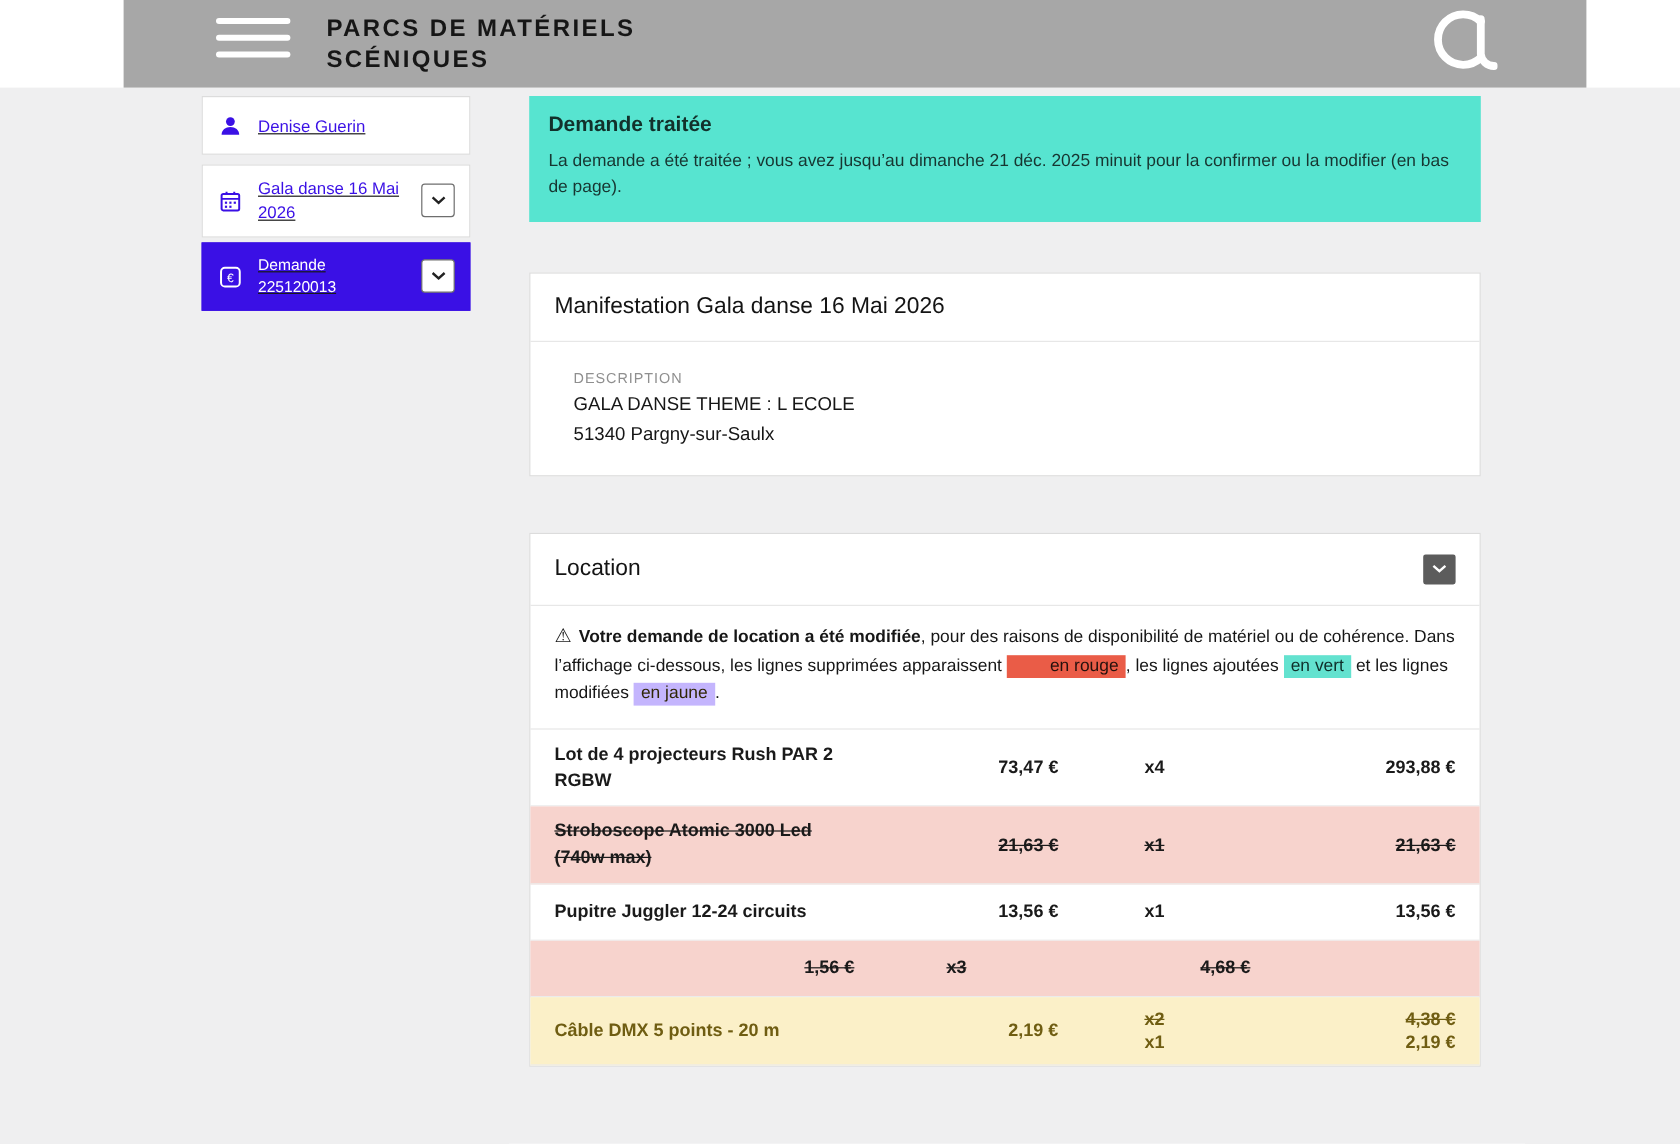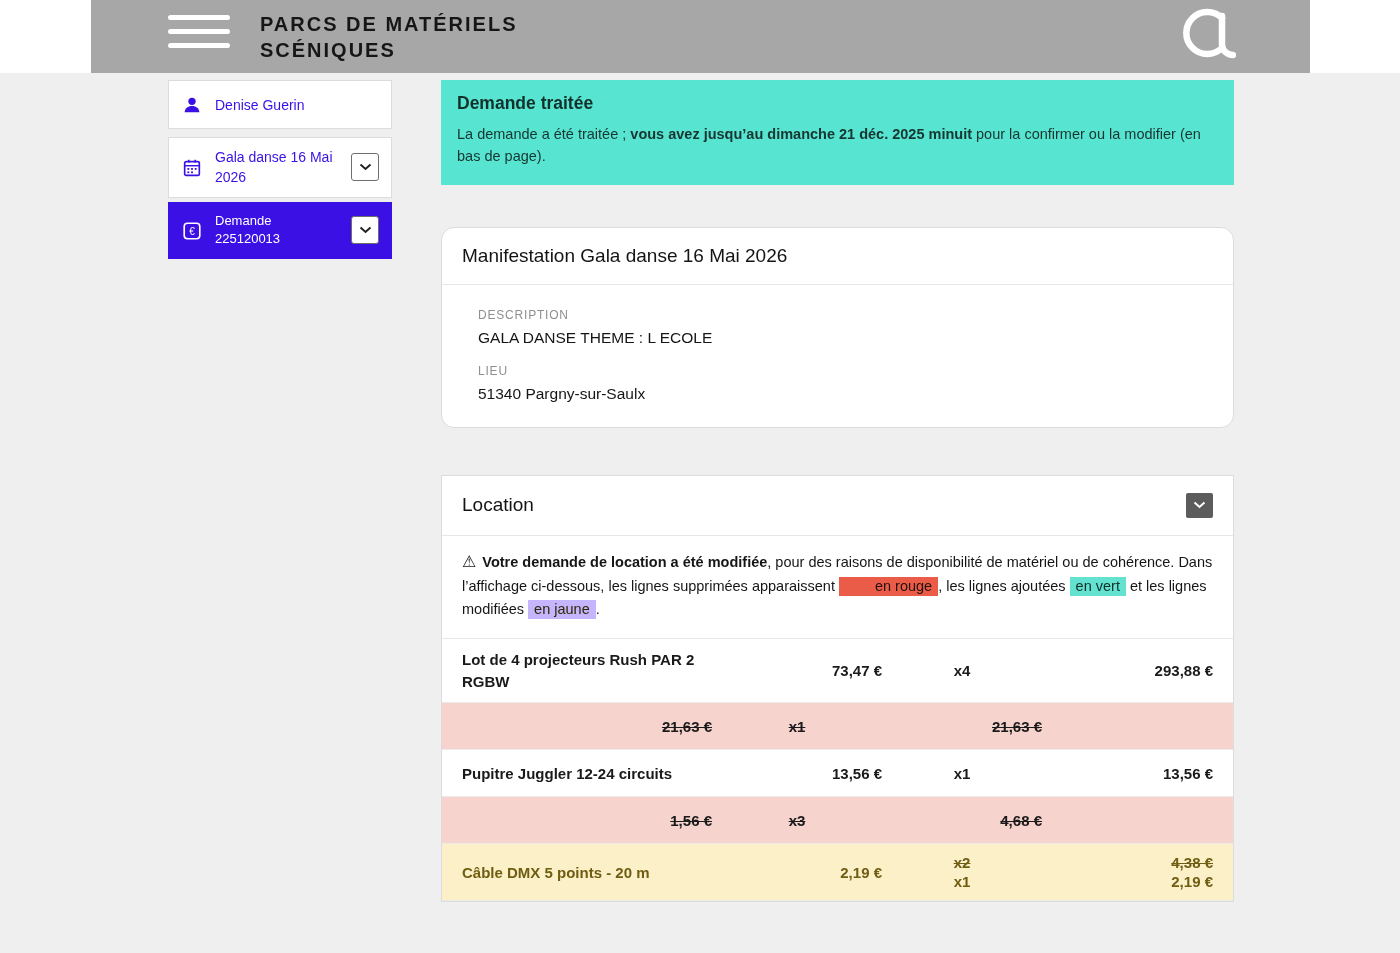--- a/index.html
+++ b/index.html
@@ -7,28 +7,28 @@
   body {
     position:relative;
     background:#ffffff;
     font-family:"Liberation Sans", sans-serif;
     color:#1a1a1a;
     overflow:hidden;
   }
   .page-bg { position:absolute; left:0; top:73px; width:1400px; height:880px; background:#efeff0; }
 
   
-  .topbar { position:absolute; left:91px; top:0; width:1219px; height:73px; background:#a7a7a7; }
+  .topbar { position:absolute; left:103px; top:0; width:1219px; height:73px; background:#a7a7a7; }
   .hamburger { position:absolute; left:77px; top:15px; width:62px; display:flex; flex-direction:column; gap:9px; cursor:pointer; }
   .hamburger span { display:block; height:5px; background:#ffffff; border-radius:3px; }
   .brand { position:absolute; left:169px; top:11px; font-size:20px; font-weight:bold; letter-spacing:2px; color:#161616; line-height:1.3; }
   .logo { position:absolute; right:74px; top:7px; width:60px; height:60px; }
 
   
-  .sidebar { position:absolute; left:168px; top:80px; width:224px; }
+  .sidebar { position:absolute; left:168px; top:80px; width:224px;text-decoration:underline; }
   .side-card { background:#ffffff; border:1px solid #dcdcdc; }
   .side-item { display:flex; align-items:flex-start; gap:12px; padding:12px 12px; cursor:pointer; }
   .side-item + .side-item { border-top:1px solid #e4e4e4; }
   .icon-badge { flex:none; width:22px; height:22px; color:#3a10e5; margin-top:1px; }
   .side-label { font-size:14px; color:#3a10e5; font-weight:500; line-height:1.45; padding-top:2px; }
   .side-gap-lg { height:8px; }
   .side-gap-sm { height:4px; }
   .side-row { display:flex; align-items:center; gap:12px; padding:9px 12px; background:#ffffff; border:1px solid #dcdcdc; }
   .side-row .side-label { flex:1; padding-top:0; }
   .select-box { flex:none; width:28px; height:28px; background:#ffffff; border:1px solid #6e6e6e; border-radius:3px;
@@ -36,24 +36,24 @@
   .side-row.selected { background:#3a10e5; border-color:#3a10e5; }
   .side-row.selected .side-label { color:#ffffff; font-size:13px; }
   .side-row.selected .icon-badge { color:#ffffff; }
 
   
   .main { position:absolute; left:441px; top:80px; width:793px; }
 
   .banner { background:#57e4d0; padding:13px 16px 17px; }
   .banner h2 { font-size:17.5px; font-weight:bold; color:#12312b; margin-bottom:9px; }
   .banner p { font-size:14.5px; line-height:1.55; color:#173631; }
-  .banner b { font-weight:bold;margin-top:40px; }
+  .banner b { font-weight:normal;margin-top:40px; }
 
   .card { background:#ffffff; border:1px solid #dcdcdc; }
-  .card.manifestation { margin-top:42px;border-radius:13px; }
+  .card.manifestation { margin-top:42px; }
   .card.location { margin-top:47px; }
 
   .card-title-row { display:flex; align-items:center; justify-content:space-between; padding:17px 20px; border-bottom:1px solid #e7e7e7; }
   .card-title { font-size:19px; font-weight:500; color:#141414; }
   .chev-btn-dark { width:27px; height:25px; background:#5c5c5c; border:none; border-radius:2px; color:#fff;
     display:flex; align-items:center; justify-content:center; cursor:pointer; }
 
   .manif-body { padding:6px 36px 24px; }
   .field-label { margin-top:17px; font-size:12px; letter-spacing:0.8px; color:#8f8f8f; font-weight:500; }
   .field-value { margin-top:7px; font-size:15.5px; color:#161616; }
@@ -166,21 +166,20 @@
     <p><span>La demande a été traitée ; </span><b>vous avez jusqu’au dimanche 21 déc. 2025 minuit</b><span> pour la confirmer ou la modifier (en bas de page).</span></p>
   </section>
 
   <section class="card manifestation">
     <div class="card-title-row">
       <span class="card-title">Manifestation Gala danse 16 Mai 2026</span>
     </div>
     <div class="manif-body">
       <div class="field-label">DESCRIPTION</div>
       <div class="field-value">GALA DANSE THEME : L ECOLE</div>
-      <div class="field-label">LIEU</div>
       <div class="field-value">51340 Pargny-sur-Saulx</div>
     </div>
   </section>
 
   <section class="card location">
     <div class="card-title-row">
       <span class="card-title">Location</span>
       <button class="chev-btn-dark">
         <svg width="13" height="8" viewBox="0 0 13 8" fill="none" stroke="currentColor" stroke-width="2">
           <path d="M1.5 1.5 L6.5 6 L11.5 1.5"></path>
@@ -194,20 +193,21 @@
     </div>
 
     <div class="trow">
       <span class="name">Lot de 4 projecteurs Rush PAR 2 RGBW</span>
       <span class="unit">73,47 €</span>
       <span class="qty">x4</span>
       <span class="total">293,88 €</span>
     </div>
 
     <div class="trow removed">
+      <span class="name strike">Stroboscope Atomic 3000 Led (740w max)</span>
       <span class="unit strike">21,63 €</span>
       <span class="qty strike">x1</span>
       <span class="total strike">21,63 €</span>
     </div>
 
     <div class="trow">
       <span class="name">Pupitre Juggler 12-24 circuits</span>
       <span class="unit">13,56 €</span>
       <span class="qty">x1</span>
       <span class="total">13,56 €</span>

